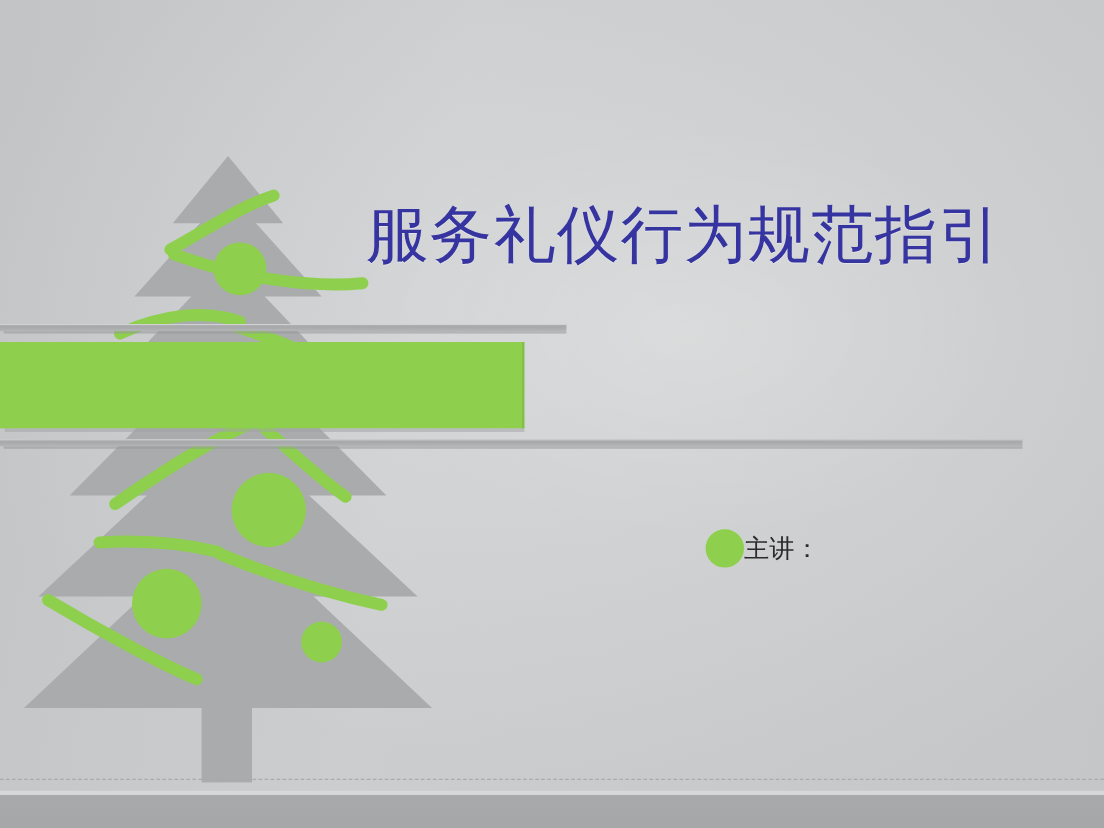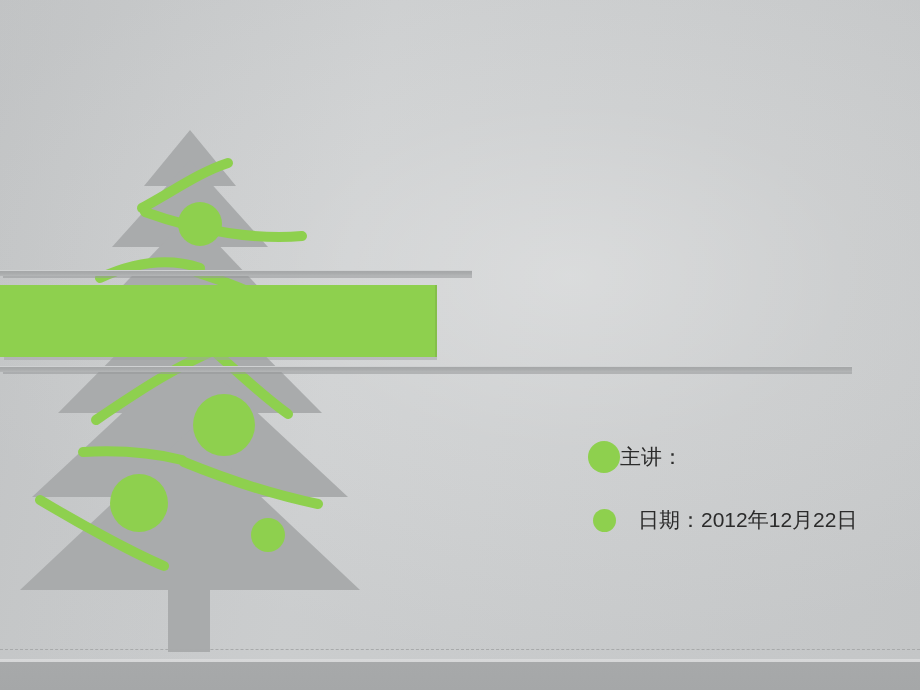--- a/index.html
+++ b/index.html
@@ -198,28 +198,25 @@
     <div class="gb-edge-r"></div>
     <div class="gb-shadow"></div>
   </div>
 
   <div class="rule" id="rule-bot">
     <div class="body"></div>
       <div class="hl"></div>
       <div class="shadow"></div>
   </div>
 
+  <div id="title">服务礼仪行为规范指引</div>
 
   <div id="meta-block">
     <div class="meta-row r1">
       <span class="meta-dot"></span>
       <span class="meta-text">主讲：</span>
     </div>
-    <div class="meta-row r2">
-      <span class="meta-dot"></span>
-      <span class="meta-text">日期：2012年12月22日</span>
-    </div>
   </div>
 
   <div id="footer-dotted"></div>
   <div id="footer-band"></div>
 
 </div>
 
 </body></html>

